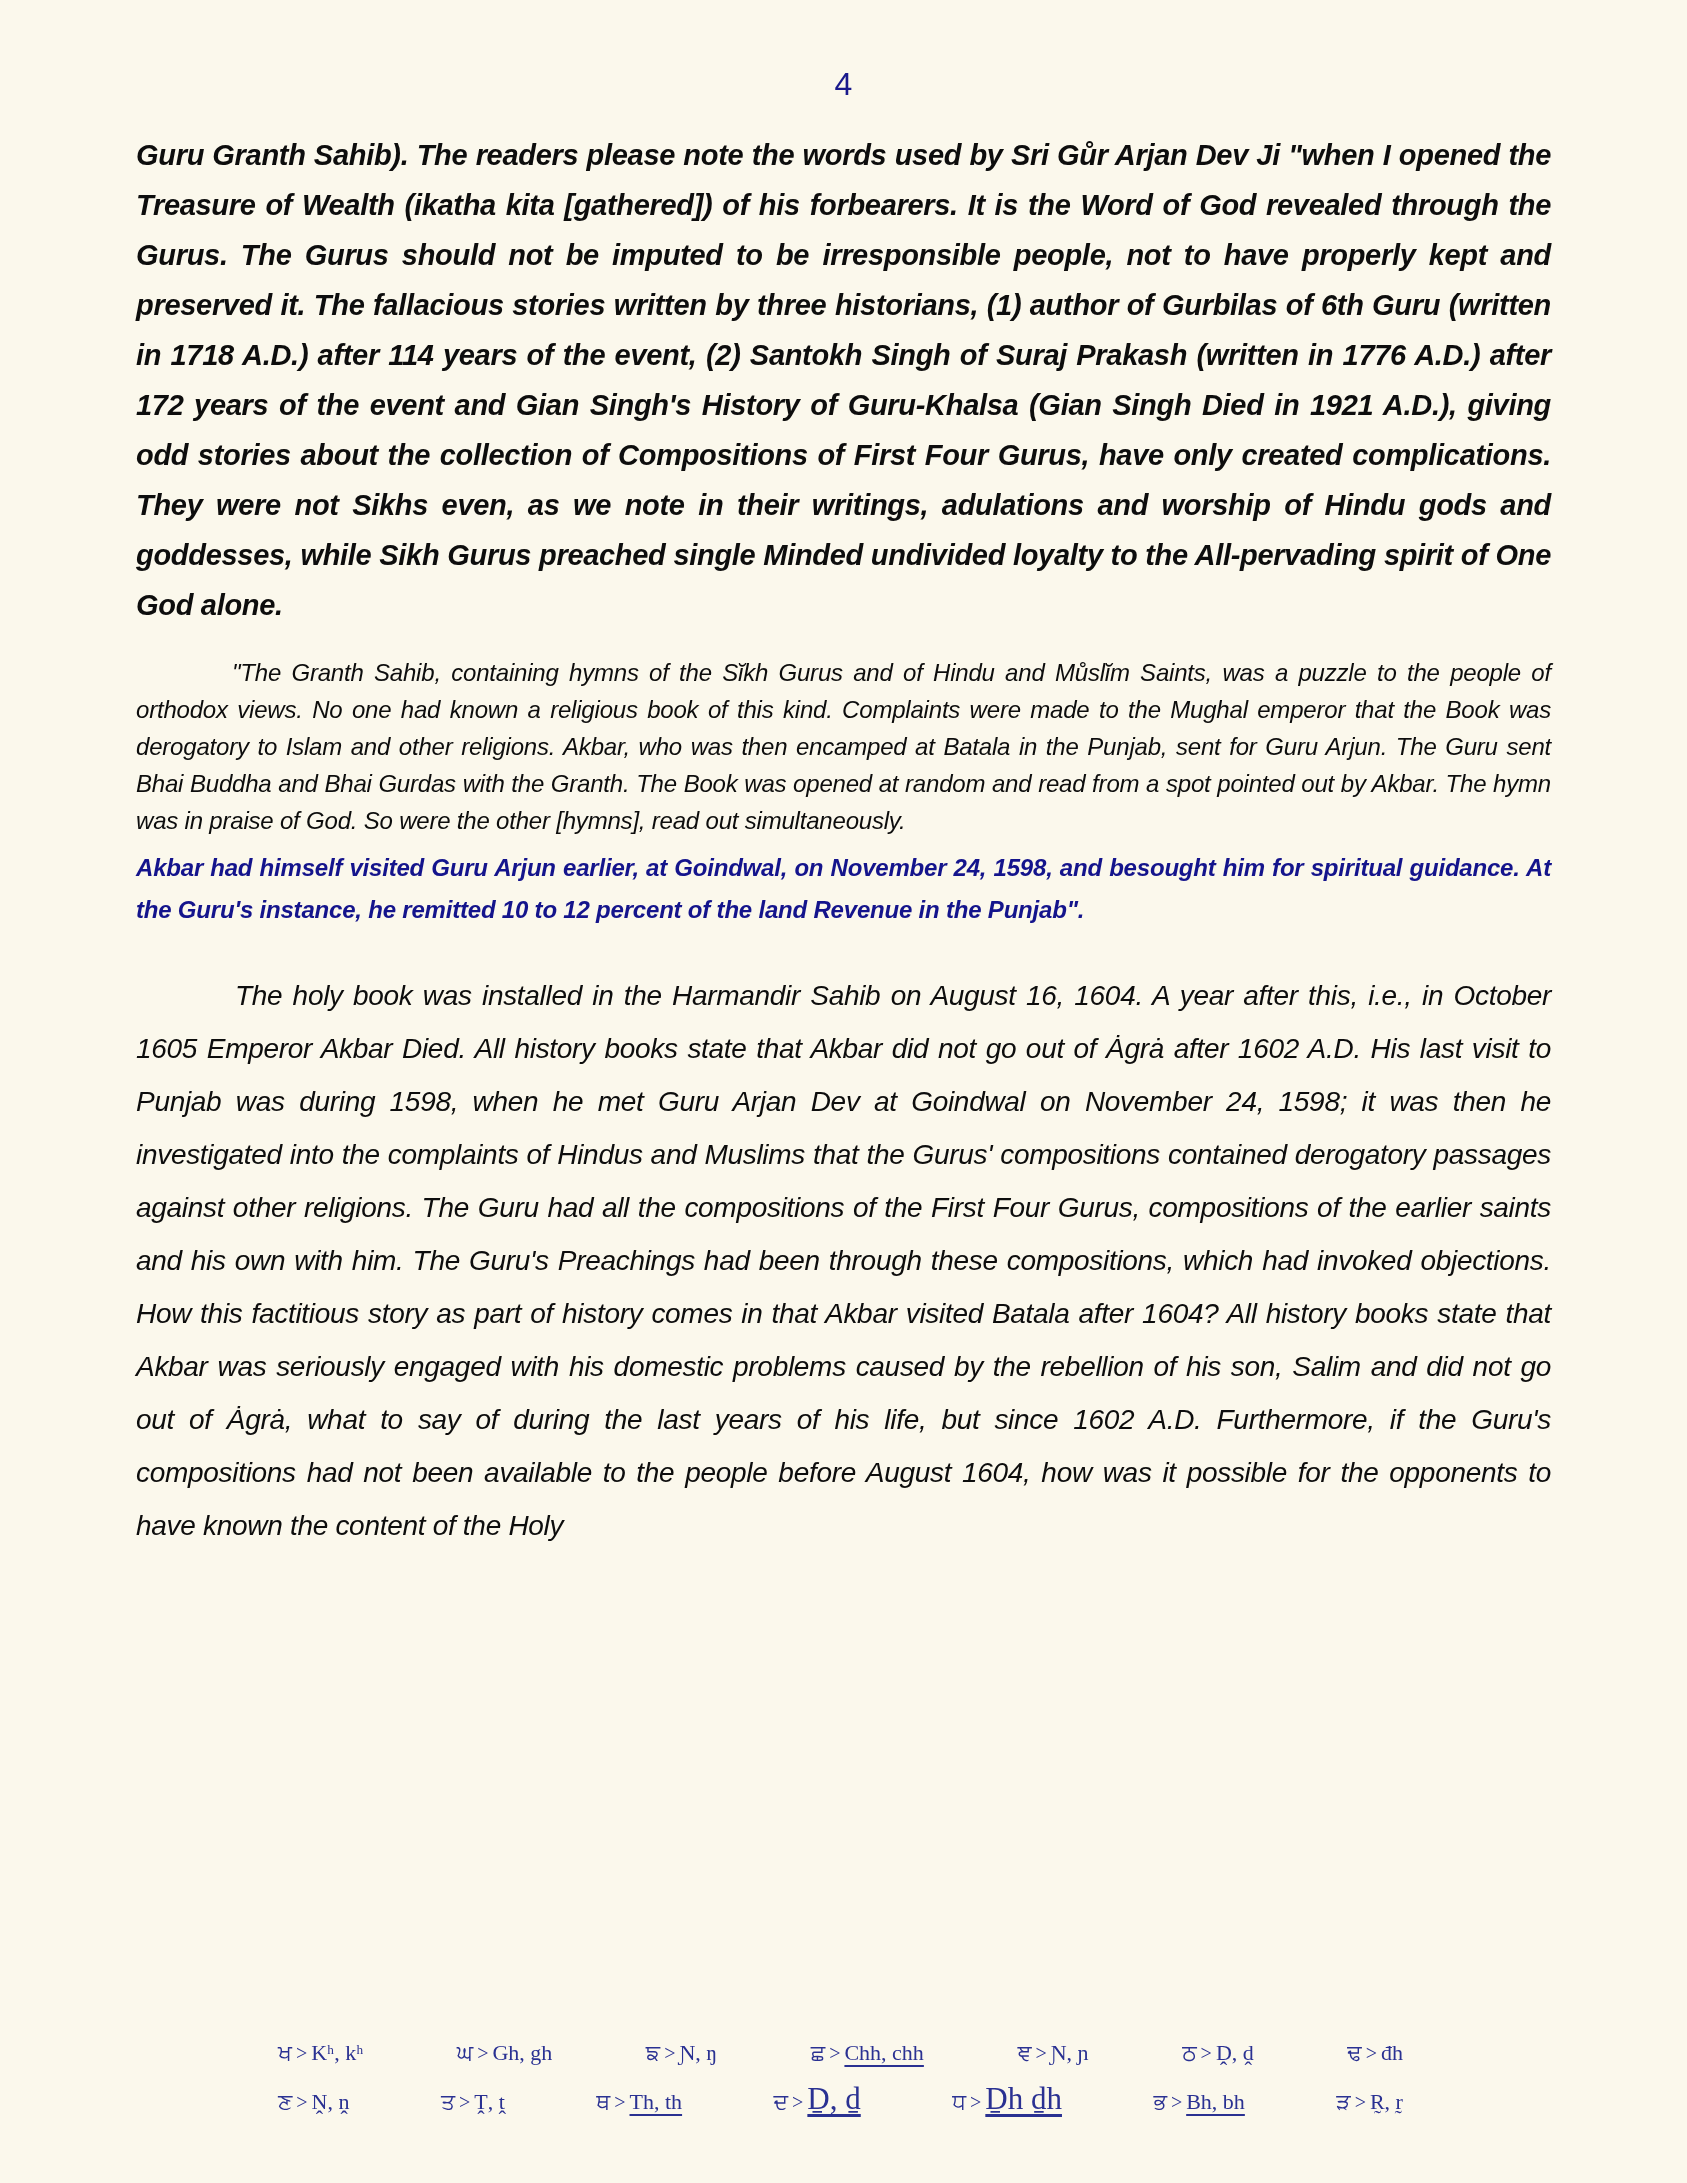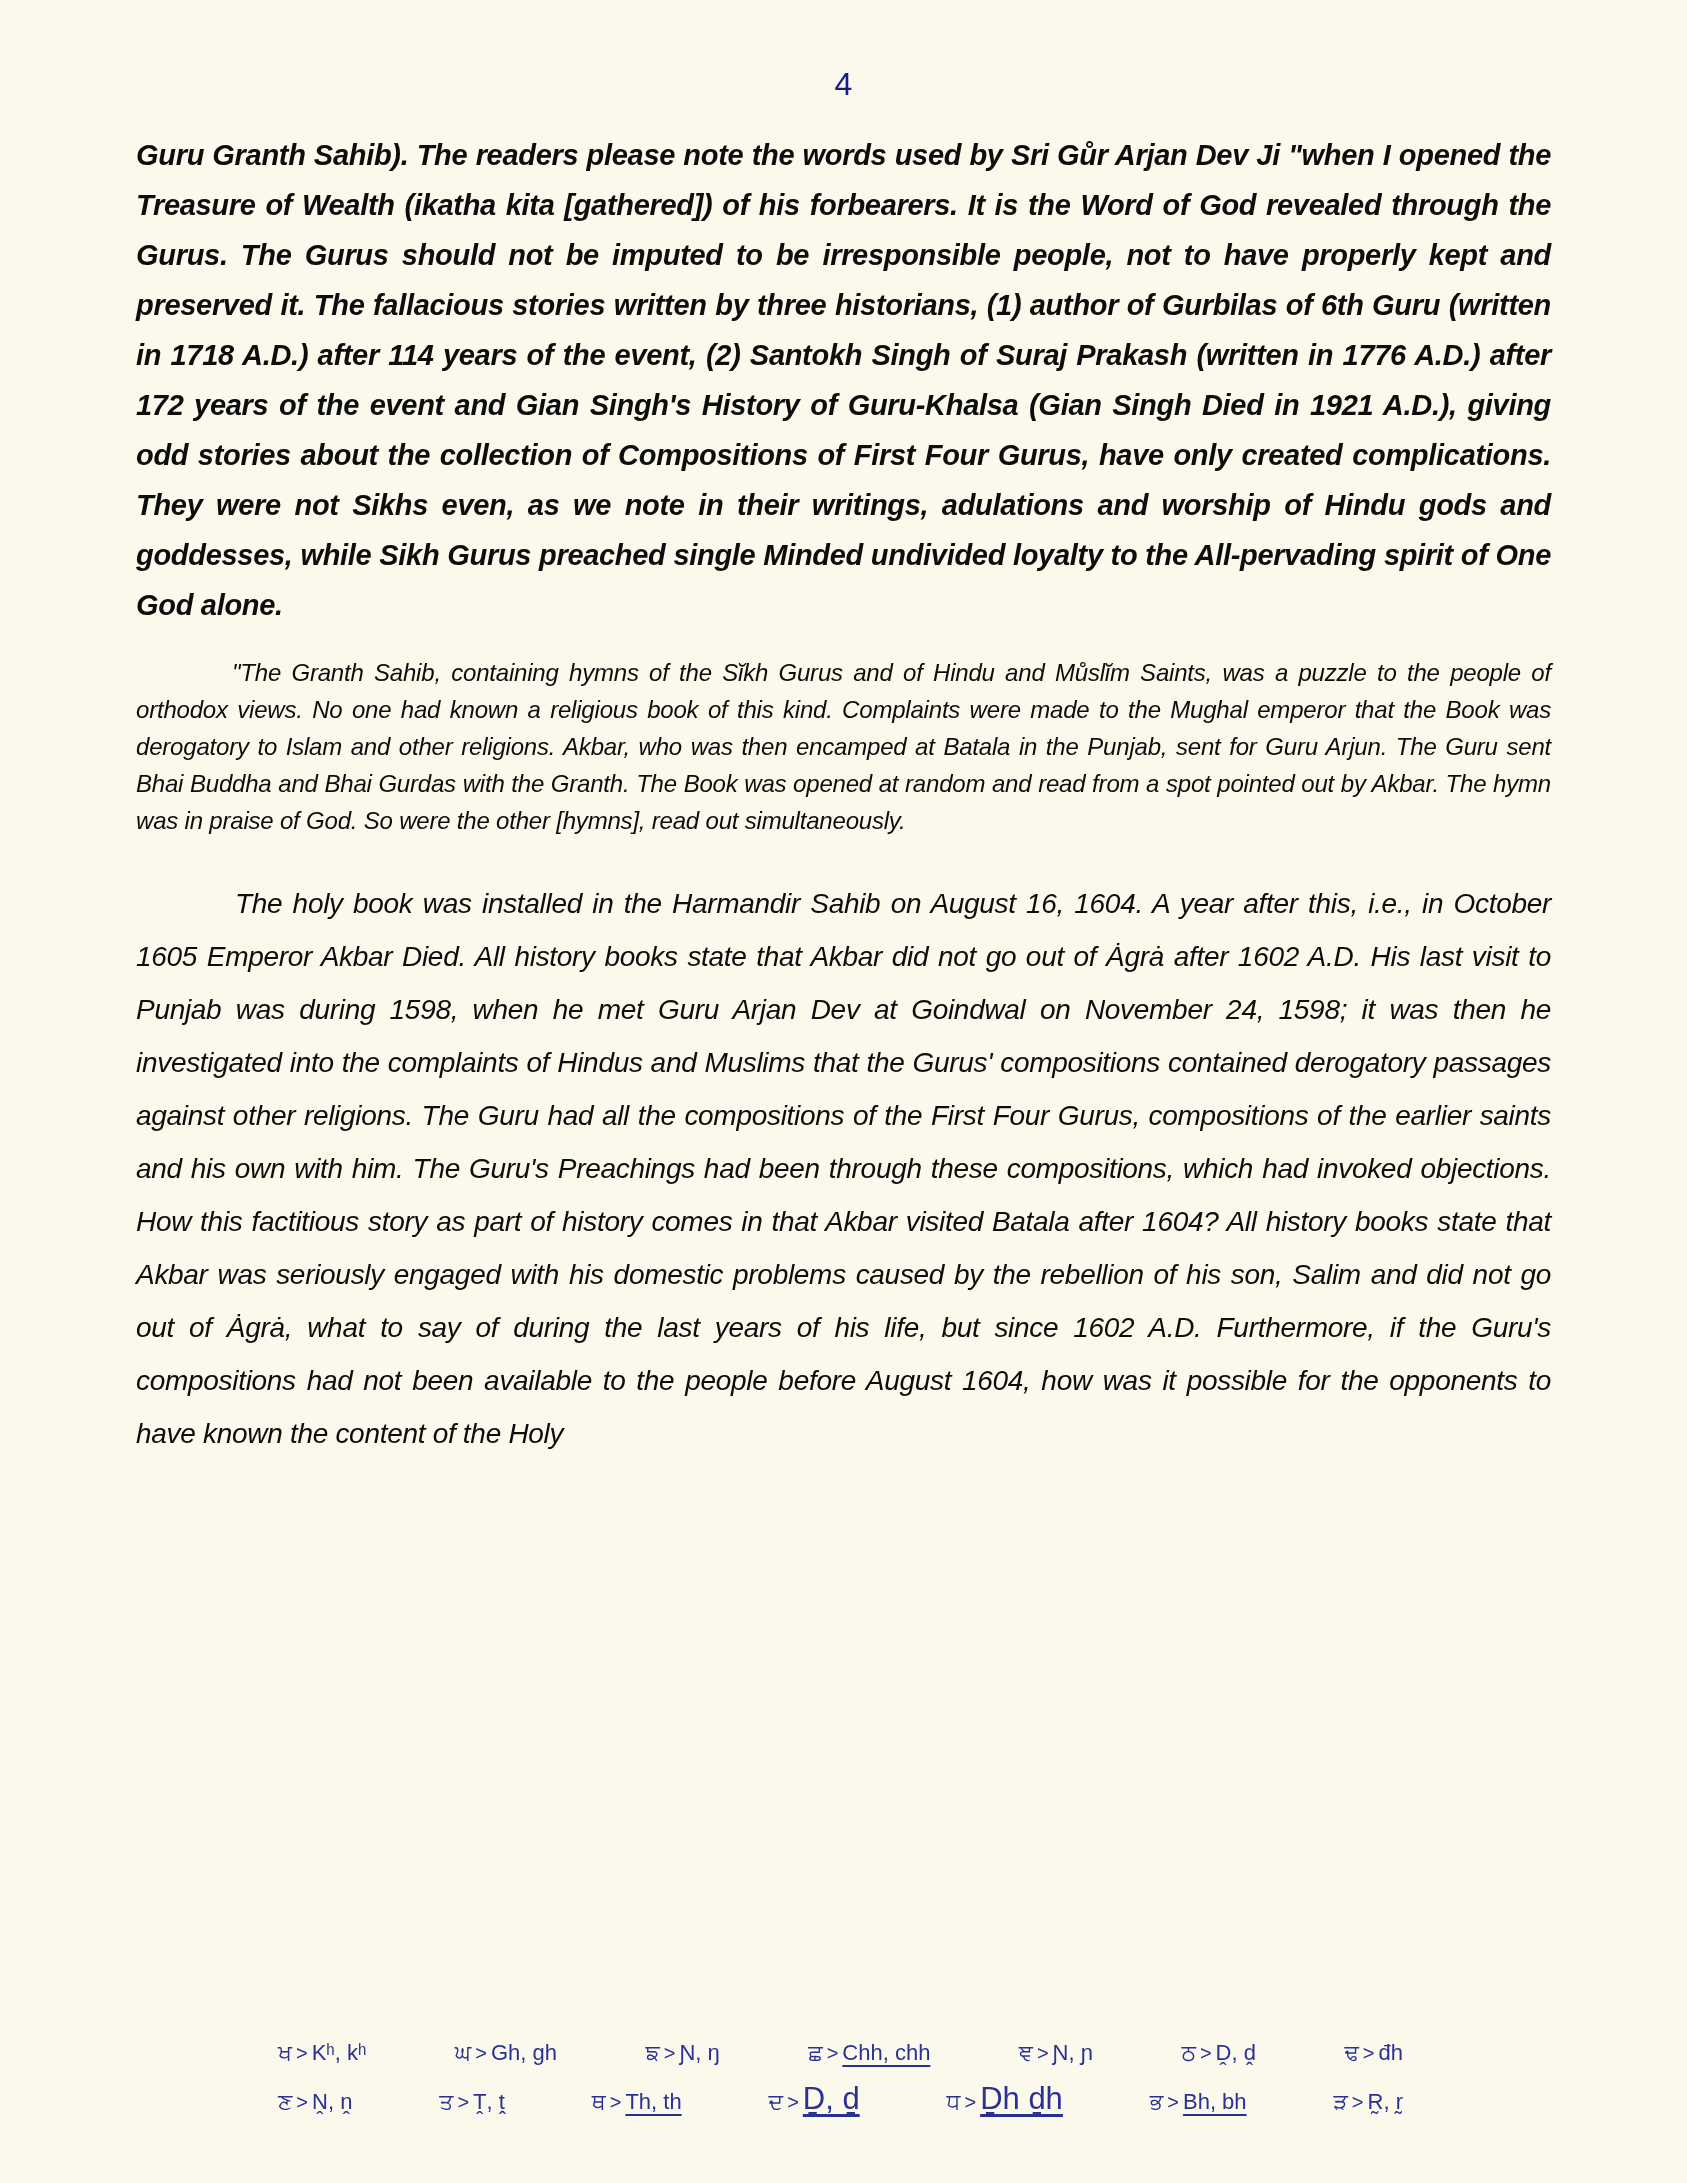--- a/index.html
+++ b/index.html
@@ -67,20 +67,21 @@
     padding: 0 284px 0 278px;
     color: #2a3192;
     font-style: normal;
   }
   .legend-row {
     display: flex;
     justify-content: space-between;
     align-items: baseline;
     font-size: 22px;
     line-height: 46px;
+    font-family: Liberation Serif, serif;
   }
   .cell { white-space: nowrap; }
   .g { font-style: normal; }
   .arrow { padding: 0 4px; font-size: 20px; }
   .lat { font-style: normal; }
   .lat.u { text-decoration: underline; text-underline-offset: 4.6px; }
   .lat.lg { font-size: 31px; }
 </style>
 </head>
 <body>
@@ -88,20 +89,21 @@
 <div class="page">
 
   <p class="page-number">4</p>
 
   <p class="body-large opening">Guru Granth Sahib). The readers please note the words used by Sri Gůr Arjan Dev Ji "when I opened the Treasure of Wealth (ikatha kita [gathered]) of his forbearers. It is the Word of God revealed through the Gurus. The Gurus should not be imputed to be irresponsible people, not to have properly kept and preserved it. The fallacious stories written by three historians, (1) author of Gurbilas of 6th Guru (written in 1718 A.D.) after 114 years of the event, (2) Santokh Singh of Suraj Prakash (written in 1776 A.D.) after 172 years of the event and Gian Singh's History of Guru-Khalsa (Gian Singh Died in 1921 A.D.), giving odd stories about the collection of Compositions of First Four Gurus, have only created complications. They were not Sikhs even, as we note in their writings, adulations and worship of Hindu gods and goddesses, while Sikh Gurus preached single Minded undivided loyalty to the All-pervading spirit of One God alone.</p>
 
 
   <p class="quote-small quote-1">"The Granth Sahib, containing hymns of the Sĭkh Gurus and of Hindu and Můslĭm Saints, was a puzzle to the people of orthodox views. No one had known a religious book of this kind. Complaints were made to the Mughal emperor that the Book was derogatory to Islam and other religions. Akbar, who was then encamped at Batala in the Punjab, sent for Guru Arjun. The Guru sent Bhai Buddha and Bhai Gurdas with the Granth. The Book was opened at random and read from a spot pointed out by Akbar. The hymn was in praise of God. So were the other [hymns], read out simultaneously.</p>
 
 
+  <p class="quote-highlight">Akbar had himself visited Guru Arjun earlier, at Goindwal, on November 24, 1598, and besought him for spiritual guidance. At the Guru's instance, he remitted 10 to 12 percent of the land Revenue in the Punjab".</p>
 
   <p class="body-2">The holy book was installed in the Harmandir Sahib on August 16, 1604. A year after this, i.e., in October 1605 Emperor Akbar Died. All history books state that Akbar did not go out of Ȧgrȧ after 1602 A.D. His last visit to Punjab was during 1598, when he met Guru Arjan Dev at Goindwal on November 24, 1598; it was then he investigated into the complaints of Hindus and Muslims that the Gurus' compositions contained derogatory passages against other religions. The Guru had all the compositions of the First Four Gurus, compositions of the earlier saints and his own with him. The Guru's Preachings had been through these compositions, which had invoked objections. How this factitious story as part of history comes in that Akbar visited Batala after 1604? All history books state that Akbar was seriously engaged with his domestic problems caused by the rebellion of his son, Salim and did not go out of Ȧgrȧ, what to say of during the last years of his life, but since 1602 A.D. Furthermore, if the Guru's compositions had not been available to the people before August 1604, how was it possible for the opponents to have known the content of the Holy</p>
 
   <div class="footer-legend">
     <div class="legend-row">
       <span class="cell"><span class="g">ਖ</span><span class="arrow">&gt;</span><span class="lat">Kʰ, kʰ</span></span>
       <span class="cell"><span class="g">ਘ</span><span class="arrow">&gt;</span><span class="lat">Gh, gh</span></span>
       <span class="cell"><span class="g">ਙ</span><span class="arrow">&gt;</span><span class="lat">Ɲ, ŋ</span></span>
       <span class="cell"><span class="g">ਛ</span><span class="arrow">&gt;</span><span class="lat u">Chh, chh</span></span>
       <span class="cell"><span class="g">ਞ</span><span class="arrow">&gt;</span><span class="lat">Ɲ, ɲ</span></span>

